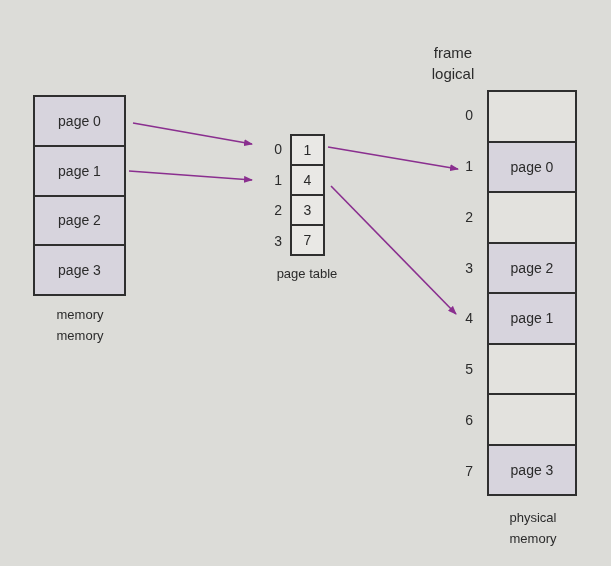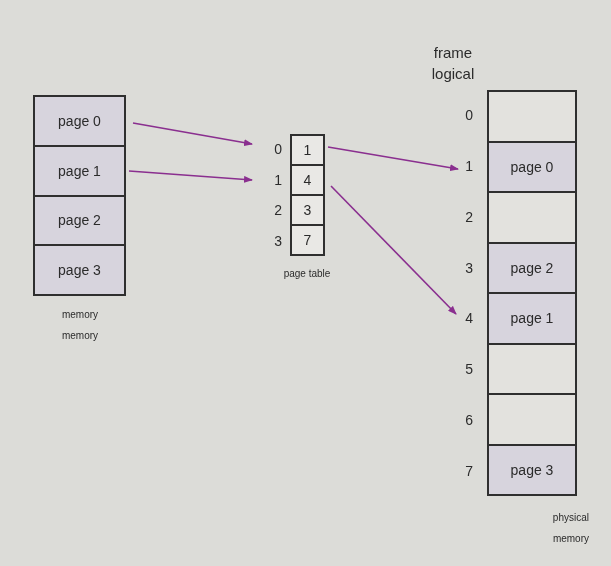--- a/index.html
+++ b/index.html
@@ -122,26 +122,26 @@
     border-bottom: 2px solid #2f2f2f;
     font-size: 14px;
   }
   .pm-box .cell:last-child { border-bottom: none; }
   .pm-box .cell.filled { background: #d7d4dd; }
 
   
   .box-label {
     position: absolute;
     text-align: center;
-    font-size: 10px;
+    font-size: 13px;
     line-height: 21px;
   }
   .lm-label { left: 23px;  top: 304px; width: 114px; }
   .pt-label { left: 250px; top: 263px; width: 114px; }
-  .pm-label { left: 477px; top: 507px; width: 112px; text-align: right; }
+  .pm-label { left: 477px; top: 507px; width: 112px; }
 </style>
 </head>
 <body>
 
 <div class="canvas">
 
   <svg class="arrows" viewBox="0 0 611 566" xmlns="http://www.w3.org/2000/svg">
     <defs>
       <marker id="ah" markerWidth="9" markerHeight="7" refX="8" refY="3.5" orient="auto" markerUnits="userSpaceOnUse">
         <path d="M0,0 L9,3.5 L0,7 Z" fill="#8a2f8f"></path>

